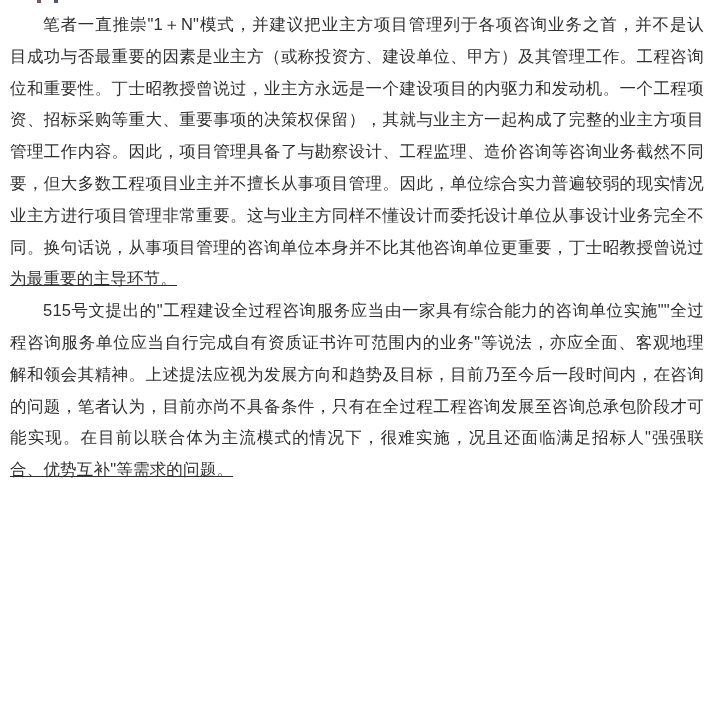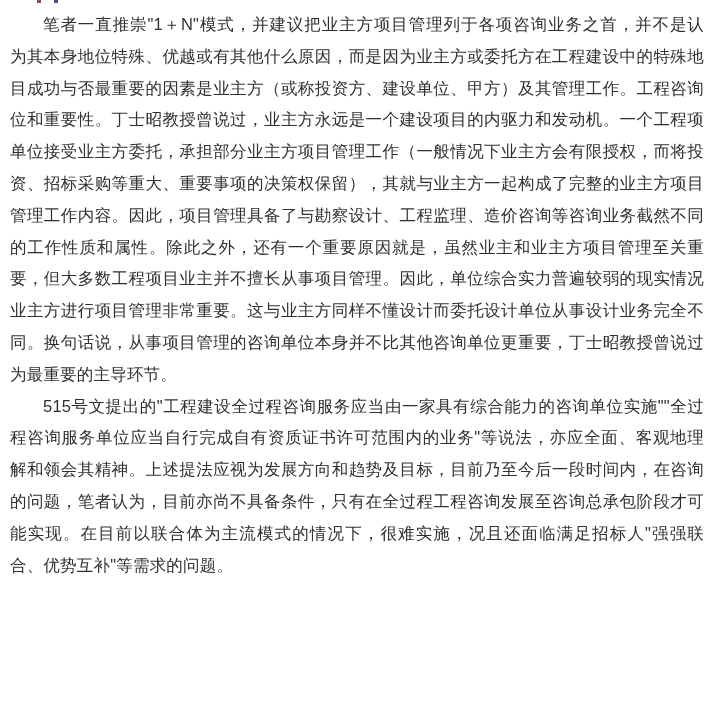--- a/index.html
+++ b/index.html
@@ -33,20 +33,21 @@
     text-align: justify;
     text-align-last: justify;
     overflow: hidden;
     letter-spacing: 0.2px;
   }
   .ln.first {
     text-indent: 2em;
   }
   .ln.last {
     text-align-last: left;
+    text-decoration: underline;
   }
   
   .frag {
     position: absolute;
     top: 0;
     height: 3px;
     width: 4px;
   }
   .frag-a { left: 37px; background: #77566e; }
   .frag-b { left: 54px; background: #4c5484; }
@@ -56,27 +57,24 @@
 
 <div class="page">
 
   <span class="frag frag-a"></span>
   <span class="frag frag-b"></span>
 
   <div class="text-block">
 
     <div class="para">
       <div class="ln first">笔者一直推崇"1＋N"模式，并建议把业主方项目管理列于各项咨询业务之首，并不是认</div>
-      <div class="ln">为其本身地位特殊、优越或有其他什么原因，而是因为业主方或委托方在工程建设中的特殊地</div>
       <div class="ln">目成功与否最重要的因素是业主方（或称投资方、建设单位、甲方）及其管理工作。工程咨询</div>
       <div class="ln">位和重要性。丁士昭教授曾说过，业主方永远是一个建设项目的内驱力和发动机。一个工程项</div>
-      <div class="ln">单位接受业主方委托，承担部分业主方项目管理工作（一般情况下业主方会有限授权，而将投</div>
       <div class="ln">资、招标采购等重大、重要事项的决策权保留），其就与业主方一起构成了完整的业主方项目</div>
       <div class="ln">管理工作内容。因此，项目管理具备了与勘察设计、工程监理、造价咨询等咨询业务截然不同</div>
-      <div class="ln">的工作性质和属性。除此之外，还有一个重要原因就是，虽然业主和业主方项目管理至关重</div>
       <div class="ln">要，但大多数工程项目业主并不擅长从事项目管理。因此，单位综合实力普遍较弱的现实情况下</div>
       <div class="ln">业主方进行项目管理非常重要。这与业主方同样不懂设计而委托设计单位从事设计业务完全不</div>
       <div class="ln">同。换句话说，从事项目管理的咨询单位本身并不比其他咨询单位更重要，丁士昭教授曾说过</div>
       <div class="ln last">为最重要的主导环节。</div>
     </div>
 
     <div class="para">
       <div class="ln first">515号文提出的"工程建设全过程咨询服务应当由一家具有综合能力的咨询单位实施""全过</div>
       <div class="ln">程咨询服务单位应当自行完成自有资质证书许可范围内的业务"等说法，亦应全面、客观地理</div>
       <div class="ln">解和领会其精神。上述提法应视为发展方向和趋势及目标，目前乃至今后一段时间内，在咨询</div>

